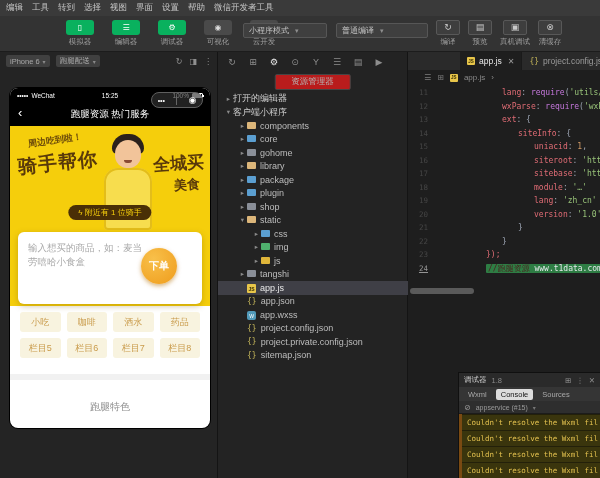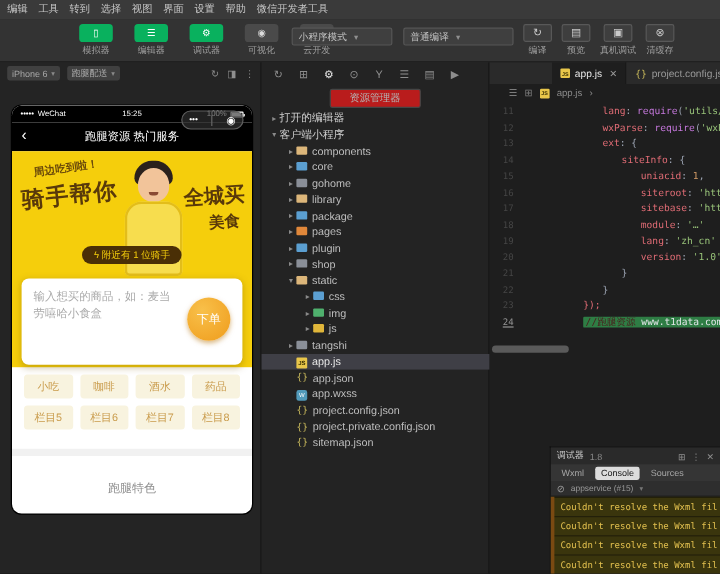--- a/index.html
+++ b/index.html
@@ -87,24 +87,24 @@
     border-radius:0 0 4px 4px; }
   .man .body { position:absolute; left:6px; top:34px; width:48px; height:62px; background:#f7dd4e;
     border-radius:14px 14px 4px 4px; box-shadow:inset 0 0 0 2px #e3bd1a; }
   .rider-pill { position:absolute; left:50%; top:79px; transform:translateX(-50%); background:#4a2f06;
     color:#f5ce0c; font-size:8px; padding:2px 10px; border-radius:9px; white-space:nowrap; }
 
   .order-card { position:absolute; left:8px; top:106px; width:184px; height:72px; background:#fff;
     border-radius:6px; box-shadow:0 2px 6px rgba(120,90,0,.35); }
   .order-ph { position:absolute; left:10px; top:9px; width:120px; font-size:9.5px; color:#a9a9a9;
     line-height:14px; }
-  .order-btn { position:absolute; right:10px; top:16px; width:36px; height:36px; border-radius:50%;
+  .order-btn { position:absolute; right:25px; top:16px; width:36px; height:36px; border-radius:50%;
     background:radial-gradient(circle at 35% 30%, #f8c04a, #ef9c1c); color:#fff; font-size:10px;
     display:flex; align-items:center; justify-content:center;
-    box-shadow:0 2px 4px rgba(180,110,0,.5); }
+    box-shadow:0 2px 4px rgba(180,110,0,.5);font-weight:bold; }
 
   .cat-grid { position:absolute; left:10px; top:224px; width:180px; display:grid;
     grid-template-columns:repeat(4,1fr); gap:6px; }
   .cat-btn { height:20px; background:#f8f3df; border-radius:3px; color:#c99b4b; font-size:9px;
     display:flex; align-items:center; justify-content:center; }
   .p-divider { position:absolute; left:0; top:286px; width:200px; height:6px; background:#f1f1f1; }
   .p-section { position:absolute; left:0; top:312px; width:200px; text-align:center; font-size:10px;
     color:#8d8d8d; }
 
   
@@ -357,25 +357,20 @@
           <div class="tree-ico"><span class="ico-folder" style="background: rgb(220, 182, 122);"></span></div>
           <span>library</span>
         </div>
         <div class="tree-row" style="padding-left: 20px;">
           <div class="tree-arrow">▸</div>
           <div class="tree-ico"><span class="ico-folder" style="background: rgb(91, 159, 209);"></span></div>
           <span>package</span>
         </div>
         <div class="tree-row" style="padding-left: 20px;">
           <div class="tree-arrow">▸</div>
-          <div class="tree-ico"><span class="ico-folder" style="background: rgb(224, 135, 58);"></span></div>
-          <span>pages</span>
-        </div>
-        <div class="tree-row" style="padding-left: 20px;">
-          <div class="tree-arrow">▸</div>
           <div class="tree-ico"><span class="ico-folder" style="background: rgb(91, 159, 209);"></span></div>
           <span>plugin</span>
         </div>
         <div class="tree-row" style="padding-left: 20px;">
           <div class="tree-arrow">▸</div>
           <div class="tree-ico"><span class="ico-folder" style="background: rgb(138, 143, 152);"></span></div>
           <span>shop</span>
         </div>
         <div class="tree-row" style="padding-left: 20px;">
           <div class="tree-arrow">▾</div>

